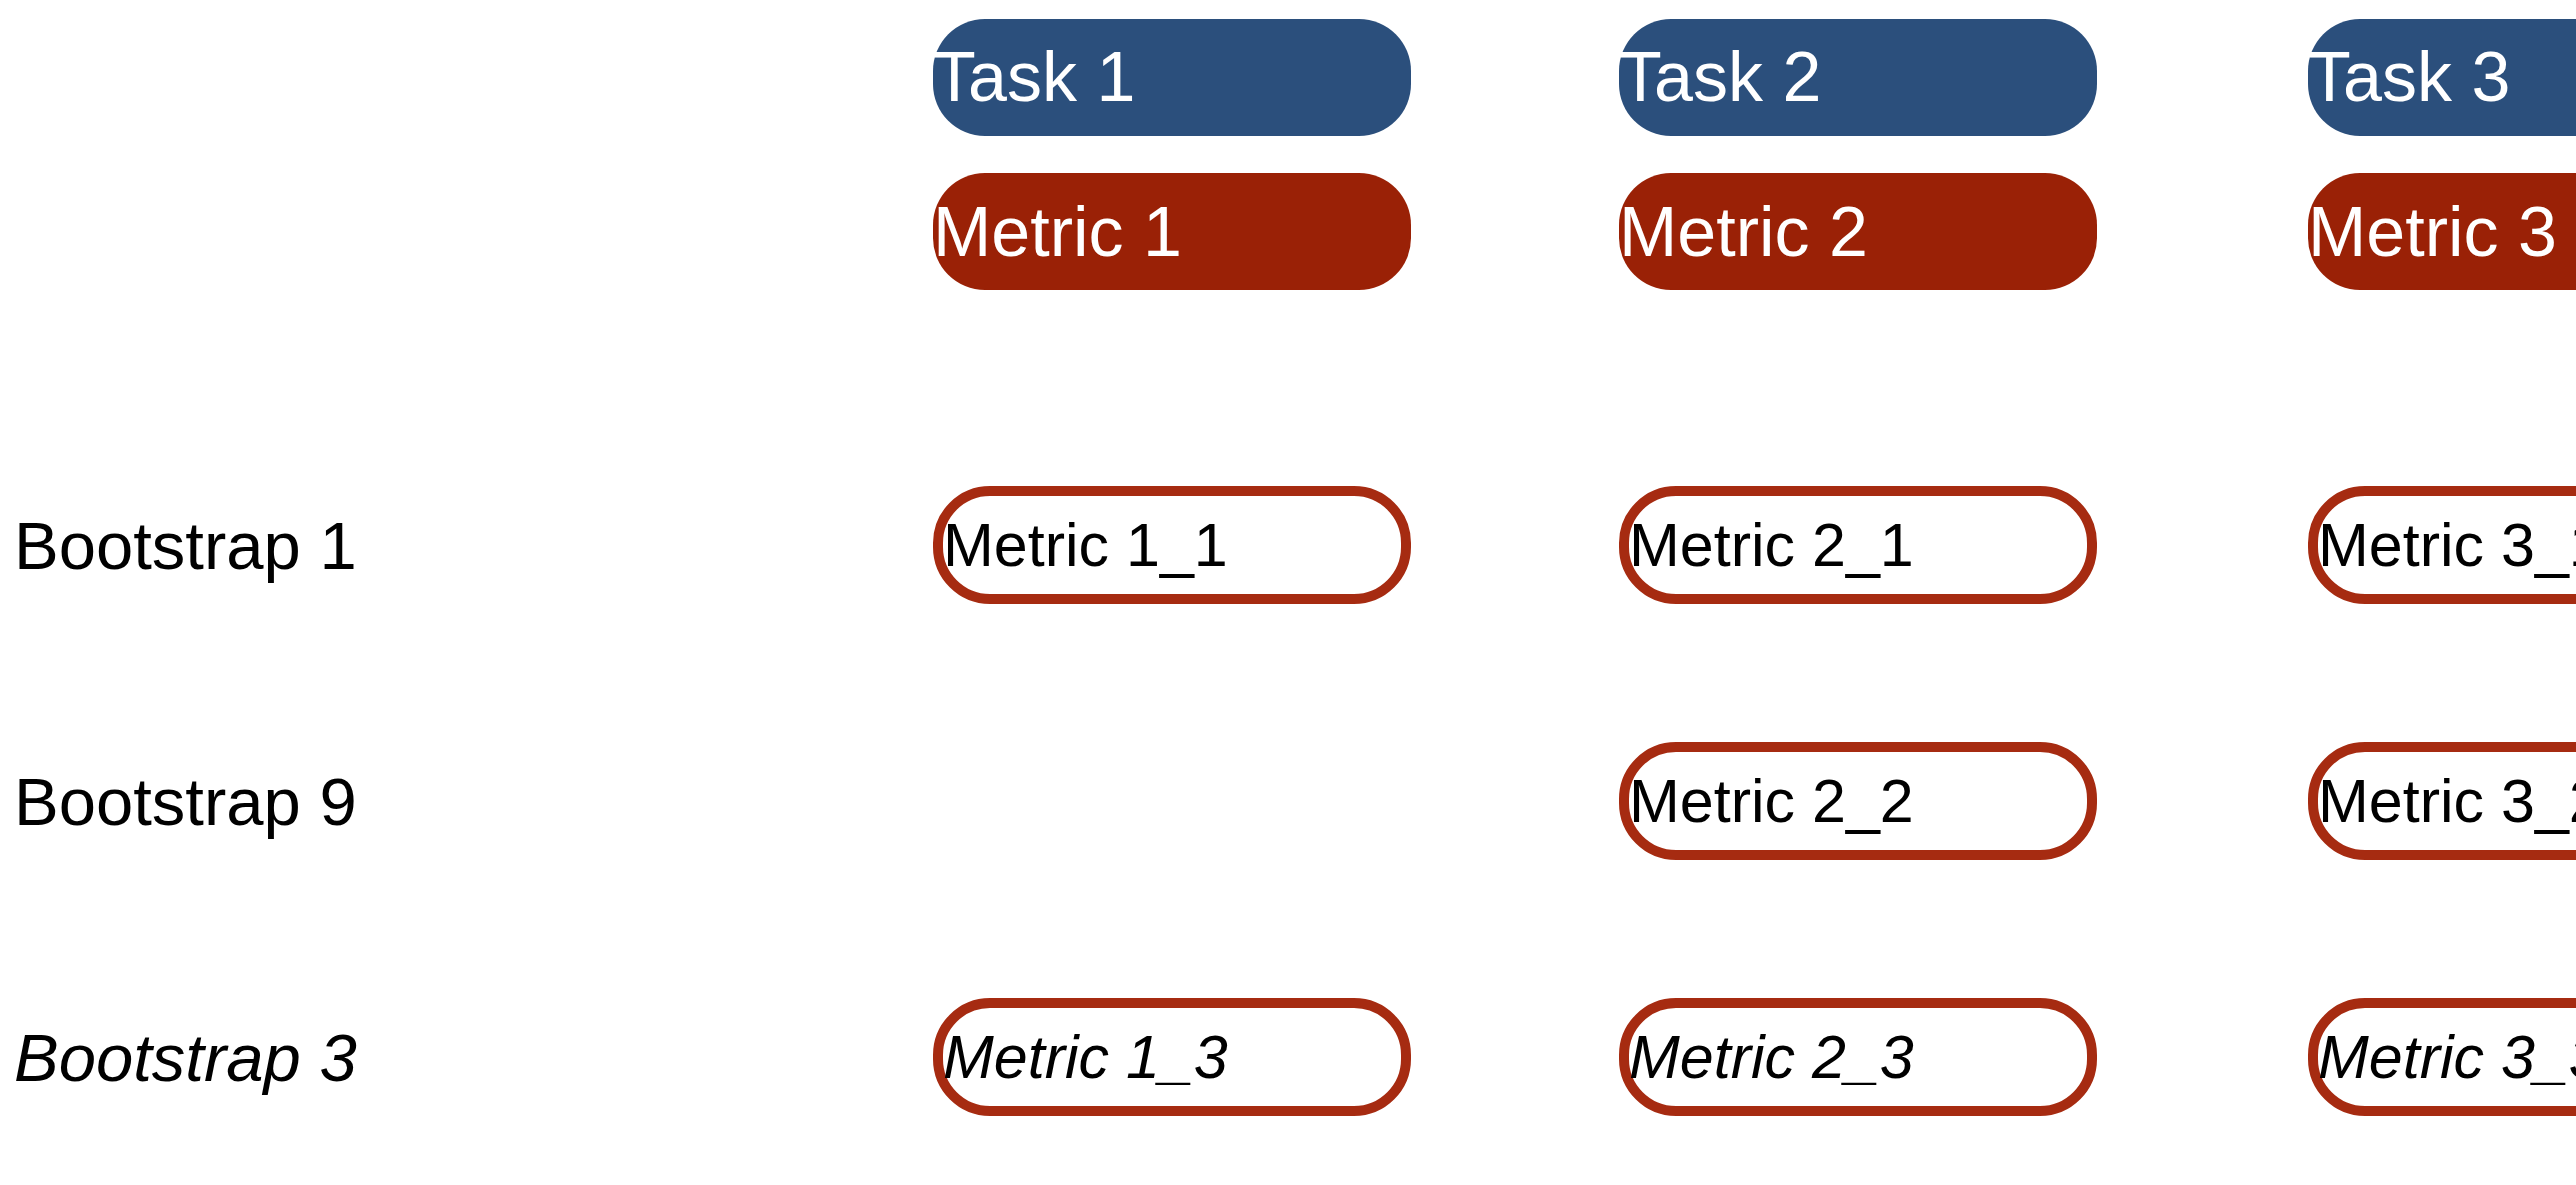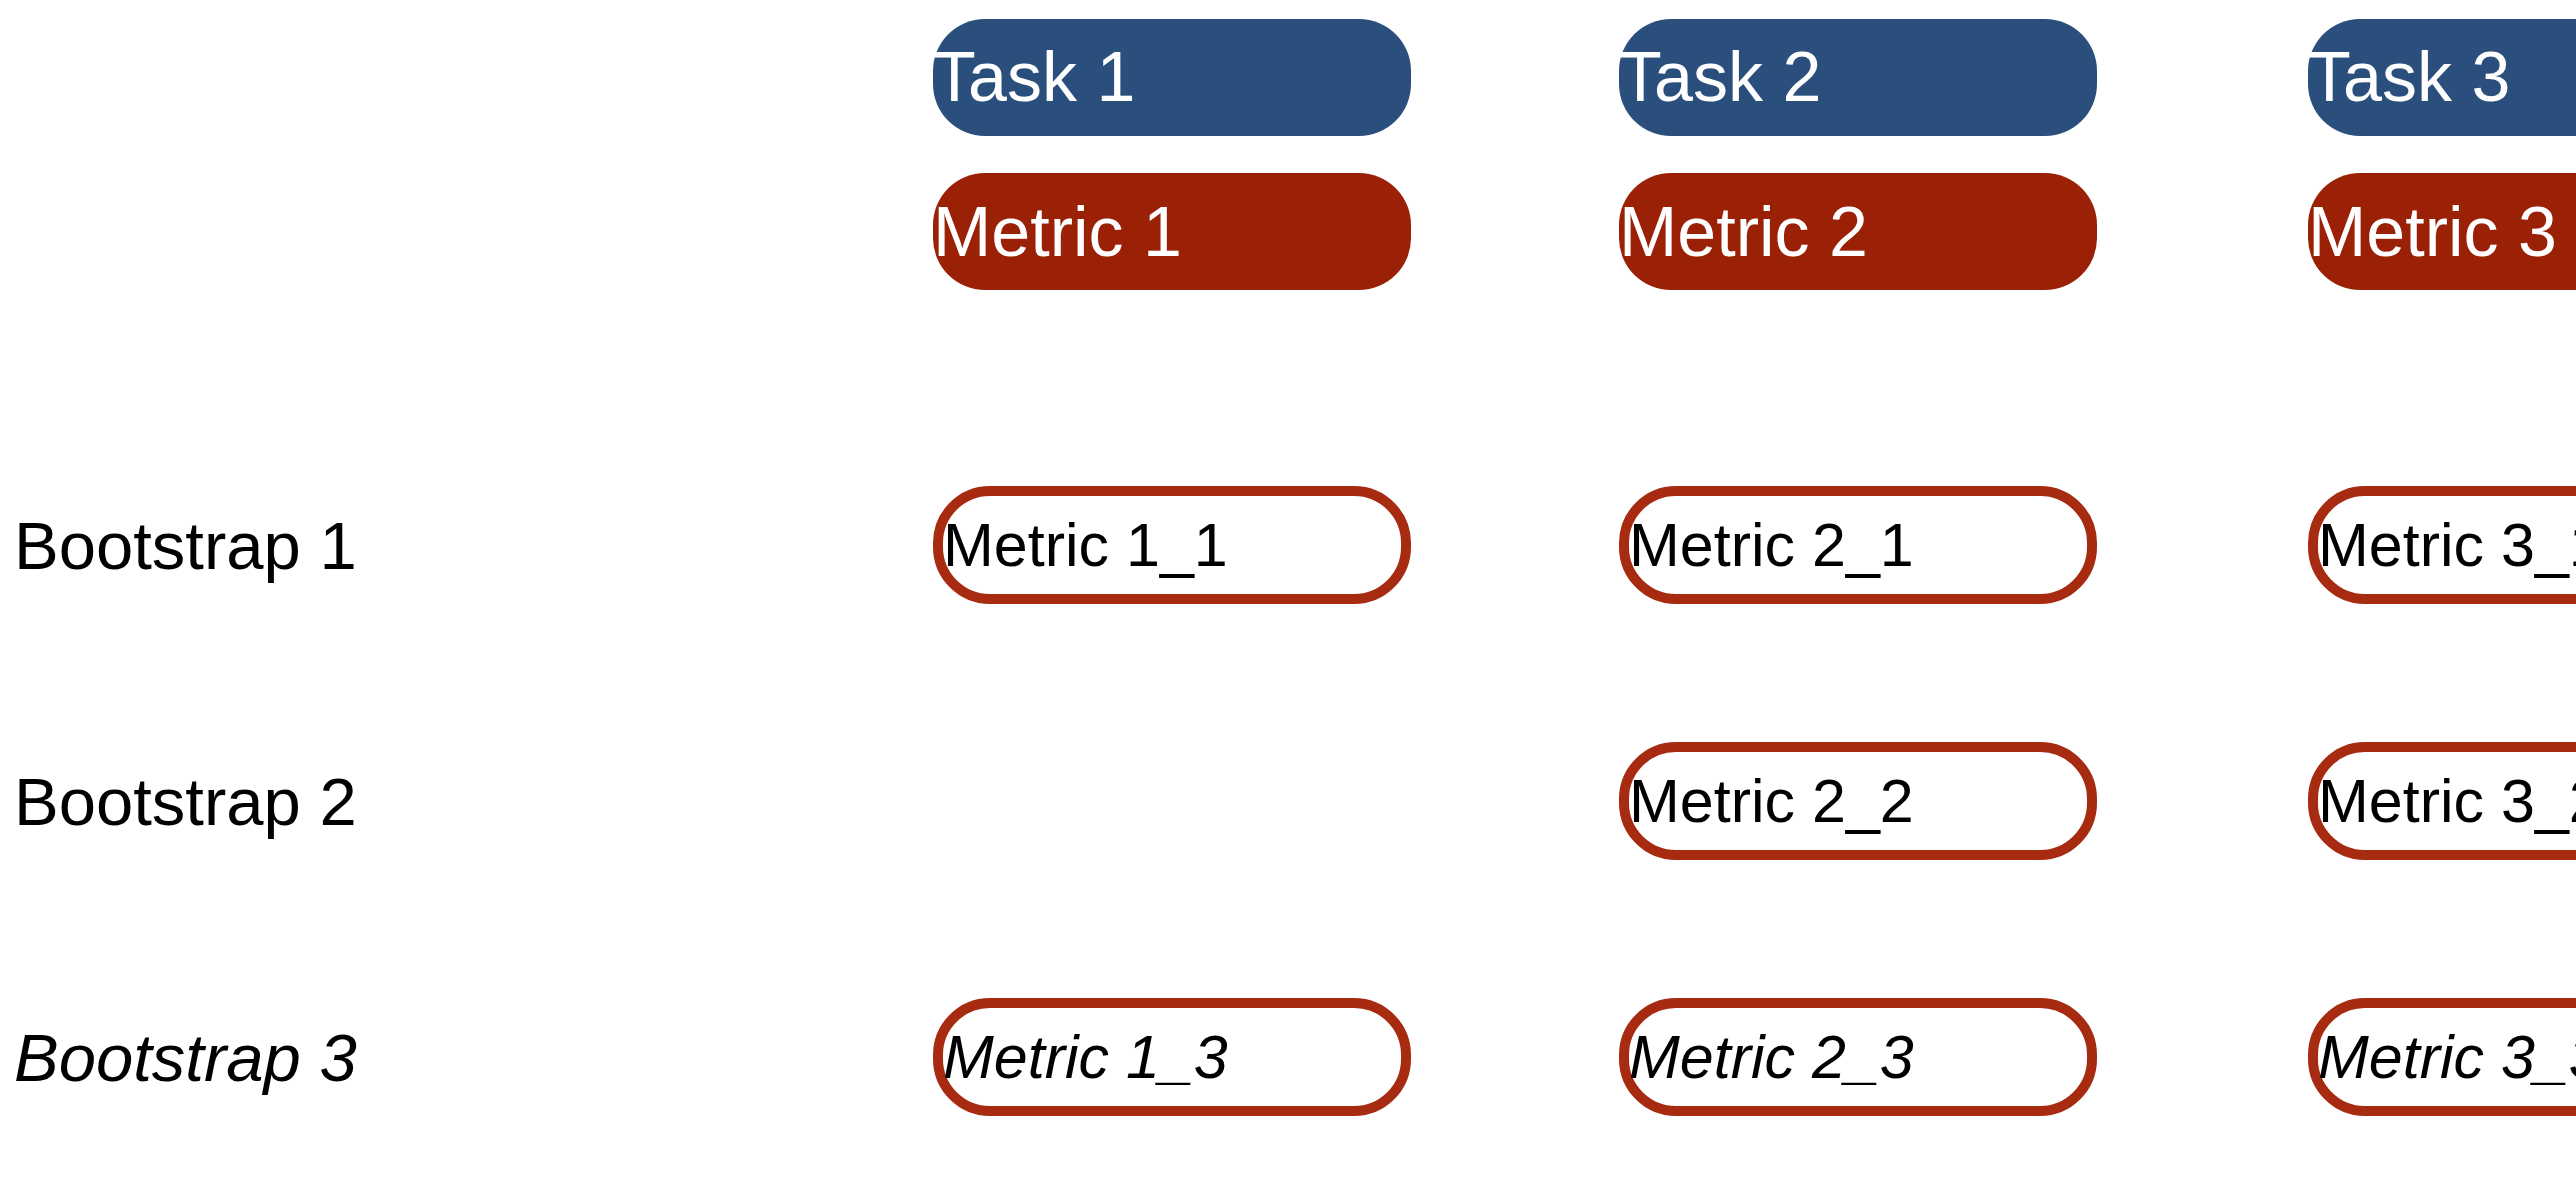--- a/index.html
+++ b/index.html
@@ -90,21 +90,21 @@
   <div class="cell c1 r1">
     <span>Metric 1_1</span>
   </div>
   <div class="cell c2 r1">
     <span>Metric 2_1</span>
   </div>
   <div class="cell c3 r1">
     <span>Metric 3_1</span>
   </div>
 
-  <div class="rowlabel r2">Bootstrap 2</div>
+  <div class="rowlabel r2">Bootstrap 9</div>
   <div class="cell c2 r2">
     <span>Metric 2_2</span>
   </div>
   <div class="cell c3 r2">
     <span>Metric 3_2</span>
   </div>
 
   <div class="rowlabel r3">Bootstrap 3</div>
   <div class="cell c1 r3">
     <span>Metric 1_3</span>

